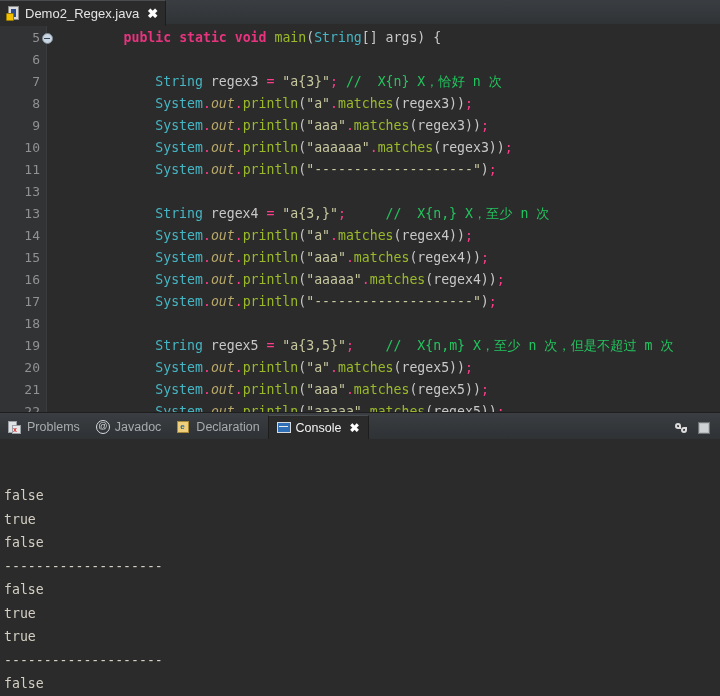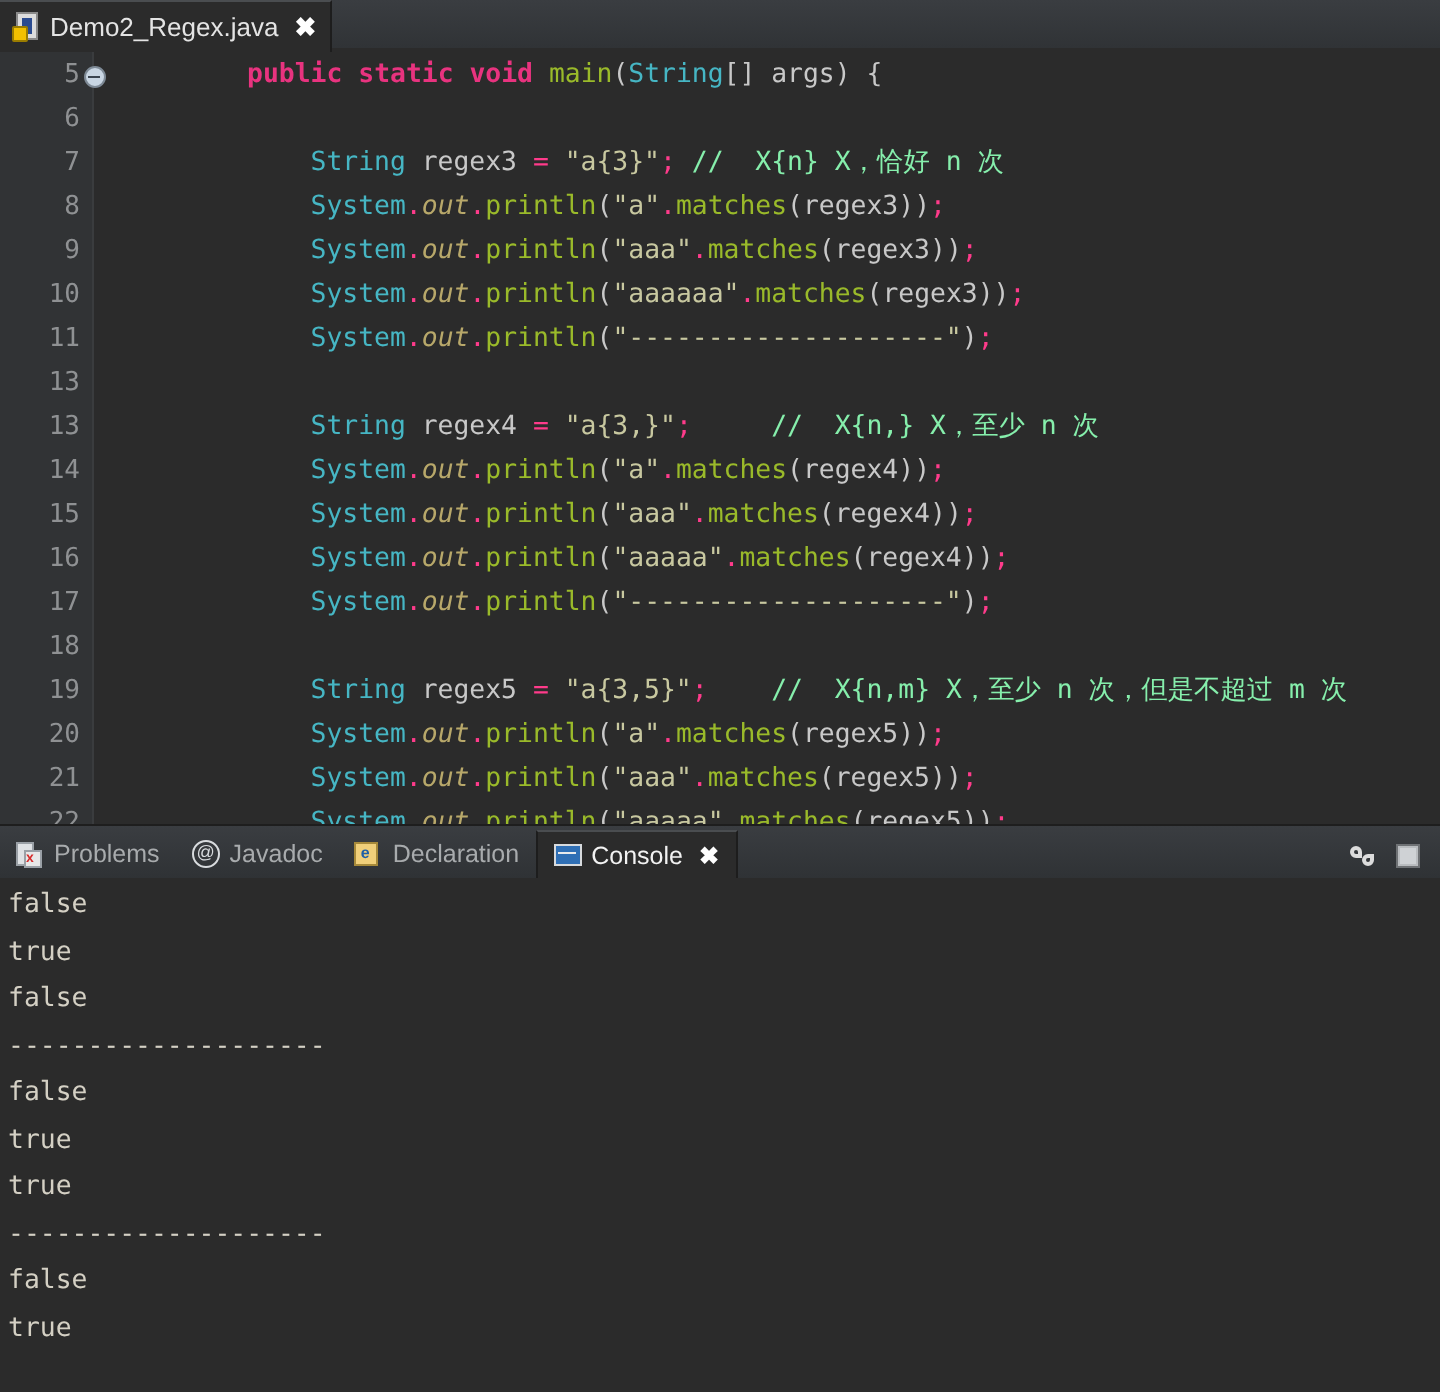--- a/index.html
+++ b/index.html
@@ -147,21 +147,21 @@
     padding-left: 6px;
     color: #c8c8c8;
   }
 
   
   .kw   { color: #e8337f; font-weight: bold; }
   .typ  { color: #46b6c4; }
   .mth  { color: #9aba2a; }
   .fld  { color: #b8a86a; font-style: italic; margin-top: 16px; }
   .str  { color: #c8c8a0; }
-  .cmtw { color: #86efac; }
+  .cmtw { color: #22c55e; }
   .pun  { color: #ff3b8b; }
   .pln  { color: #c8c8c8; }
   .cls  { color: #46b6c4; }
 
   
   .panel {
     height: 284px;
     background: #2b2b2b;
     display: flex;
     flex-direction: column;
@@ -297,20 +297,21 @@
   .console-out {
     flex: 1;
     background: #2b2b2b;
     font-family: "DejaVu Sans Mono", "Liberation Mono", monospace;
     font-size: 13.2px;
     line-height: 23.5px;
     color: #d4d0c4;
     padding: 2px 0 13px 4px;
     overflow: hidden;
     white-space: pre;
+    margin-top: 43px;
   }
   .oline { height: 23.5px; }
 </style>
 </head>
 <body>
 
 <div class="tabbar">
   <div class="etab">
     <span class="fileicon">
       <span class="page"></span>

